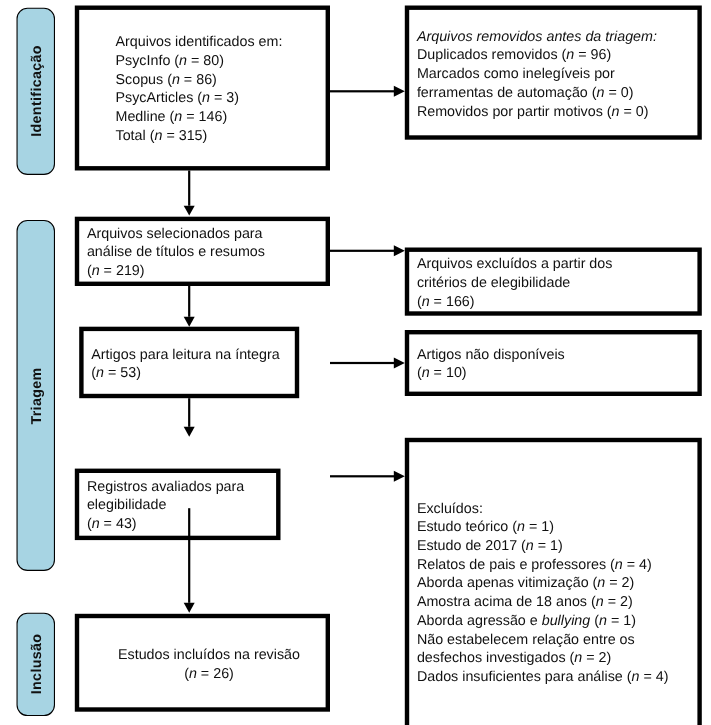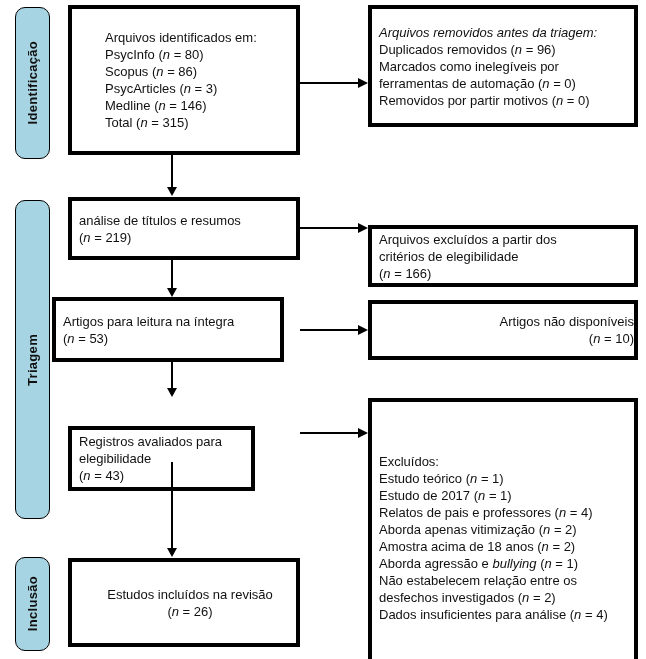--- a/index.html
+++ b/index.html
@@ -35,26 +35,26 @@
     position:absolute;
     box-sizing:border-box;
     border:4px solid #000;
     background:#fff;
     display:flex;flex-direction:column;justify-content:center;
     font-size:13px;line-height:17px;
   }
   .box div{white-space:nowrap;}
   #b1{left:68px;top:5px;width:232px;height:150px;padding-left:33px;}
   #b2{left:68px;top:197px;width:232px;height:63px;padding-left:7px;}
-  #b3{left:52px;top:297px;width:232px;height:65px;padding-left:7px;}
+  #b3{left:72px;top:297px;width:200px;height:65px;padding-left:7px;}
   #b4{left:68px;top:397px;width:187px;height:65px;padding-left:7px;margin-top:29px;}
   #b5{left:68px;top:558px;width:232px;height:89px;padding-left:12px;text-align:center;}
   #r1{left:368px;top:5px;width:270px;height:122px;padding-left:7px;}
   #r2{left:368px;top:197px;width:270px;height:62px;padding-left:7px;margin-top:28px;}
-  #r3{left:368px;top:300px;width:270px;height:60px;padding-left:7px;text-align:right;}
+  #r3{left:368px;top:300px;width:270px;height:60px;padding-left:7px;}
   #r4{left:368px;top:398px;width:270px;height:280px;padding-left:7px;}
 
   
   .hline{position:absolute;height:2px;background:#000;}
   .vline{position:absolute;width:2px;background:#000;}
   .head-right{position:absolute;width:0;height:0;
     border-top:5px solid transparent;border-bottom:5px solid transparent;
     border-left:10px solid #000;}
   .head-down{position:absolute;width:0;height:0;
     border-left:5px solid transparent;border-right:5px solid transparent;
@@ -77,20 +77,21 @@
 
   <div class="box" id="b1">
       <div><span>Arquivos identificados em:</span></div>
       <div><span>PsycInfo (</span><i>n</i><span> = 80)</span></div>
       <div><span>Scopus (</span><i>n</i><span> = 86)</span></div>
       <div><span>PsycArticles (</span><i>n</i><span> = 3)</span></div>
       <div><span>Medline (</span><i>n</i><span> = 146)</span></div>
       <div><span>Total (</span><i>n</i><span> = 315)</span></div>
     </div>
   <div class="box" id="b2">
+      <div><span>Arquivos selecionados para</span></div>
       <div><span>análise de títulos e resumos</span></div>
       <div><span>(</span><i>n</i><span> = 219)</span></div>
     </div>
   <div class="box" id="b3">
       <div><span>Artigos para leitura na íntegra</span></div>
       <div><span>(</span><i>n</i><span> = 53)</span></div>
     </div>
   <div class="box" id="b4">
       <div><span>Registros avaliados para</span></div>
       <div><span>elegibilidade</span></div>

